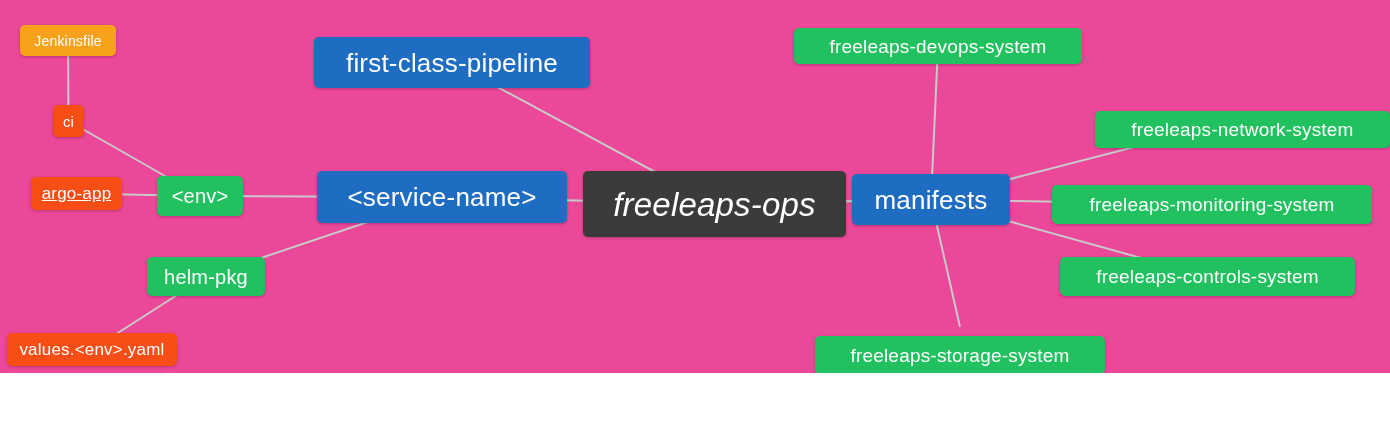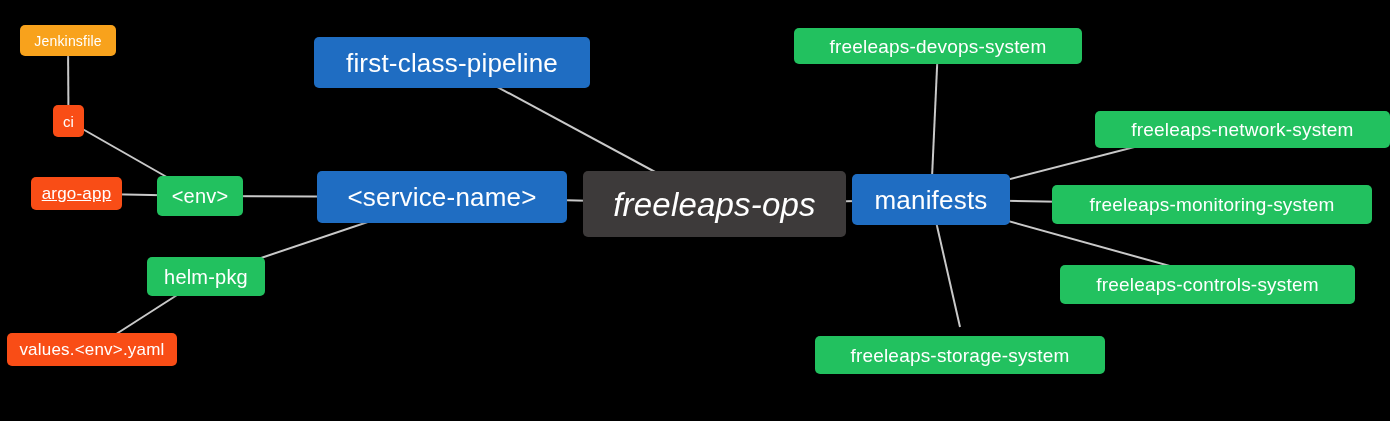--- a/index.html
+++ b/index.html
@@ -4,23 +4,23 @@
 <style>
   html, body {
     margin: 0;
     padding: 0;
     background: #ffffff;
     font-family: "Liberation Sans", sans-serif;
   }
   .canvas {
     position: relative;
     width: 1390px;
-    height: 421px;
+    height: 373px;
     overflow: hidden;
-    background: #000000;
+    background: #ec4899;
     text-align: center;
   }
   .edge-layer {
     position: absolute;
     left: 0;
     top: 0;
     z-index: 0;
   }
   .node {
     position: absolute;
@@ -64,15 +64,15 @@
     <div class="node" style="left: 157px; top: 176px; width: 86px; height: 40px; font-size: 20px; background: rgb(34, 193, 95); color: rgb(255, 255, 255);">&lt;env&gt;</div>
     <div class="node" style="left: 147px; top: 257px; width: 118px; height: 39px; font-size: 20px; background: rgb(34, 193, 95); color: rgb(255, 255, 255);">helm-pkg</div>
     <div class="node" style="left: 7px; top: 333px; width: 170px; height: 33px; font-size: 17px; background: rgb(249, 77, 22); color: rgb(255, 255, 255);">values.&lt;env&gt;.yaml</div>
     <div class="node" style="left: 314px; top: 37px; width: 276px; height: 51px; font-size: 26px; background: rgb(31, 109, 194); color: rgb(255, 255, 255);">first-class-pipeline</div>
     <div class="node" style="left: 317px; top: 171px; width: 250px; height: 52px; font-size: 26px; background: rgb(31, 109, 194); color: rgb(255, 255, 255);">&lt;service-name&gt;</div>
     <div class="node" style="left: 583px; top: 171px; width: 263px; height: 66px; font-size: 33px; background: rgb(61, 58, 58); color: rgb(255, 255, 255); font-style: italic;">freeleaps-ops</div>
     <div class="node" style="left: 852px; top: 174px; width: 158px; height: 51px; font-size: 26px; background: rgb(31, 109, 194); color: rgb(255, 255, 255);">manifests</div>
     <div class="node" style="left: 794px; top: 28px; width: 288px; height: 36px; font-size: 19px; background: rgb(34, 193, 95); color: rgb(255, 255, 255);">freeleaps-devops-system</div>
     <div class="node" style="left: 1055px; top: 111px; width: 295px; height: 37px; font-size: 19px; background: rgb(34, 193, 95); color: rgb(255, 255, 255); margin-left: 40px;">freeleaps-network-system</div>
     <div class="node" style="left: 1052px; top: 185px; width: 320px; height: 39px; font-size: 19px; background: rgb(34, 193, 95); color: rgb(255, 255, 255);">freeleaps-monitoring-system</div>
-    <div class="node" style="left: 1060px; top: 265px; width: 295px; height: 39px; font-size: 19px; background: rgb(34, 193, 95); color: rgb(255, 255, 255);">freeleaps-controls-system</div>
+    <div class="node" style="left: 1060px; top: 257px; width: 295px; height: 39px; font-size: 19px; background: rgb(34, 193, 95); color: rgb(255, 255, 255);">freeleaps-controls-system</div>
     <div class="node" style="left: 815px; top: 308px; width: 290px; height: 38px; font-size: 19px; background: rgb(34, 193, 95); color: rgb(255, 255, 255); margin-top: 28px;">freeleaps-storage-system</div>
   </div>
 
 </body></html>

